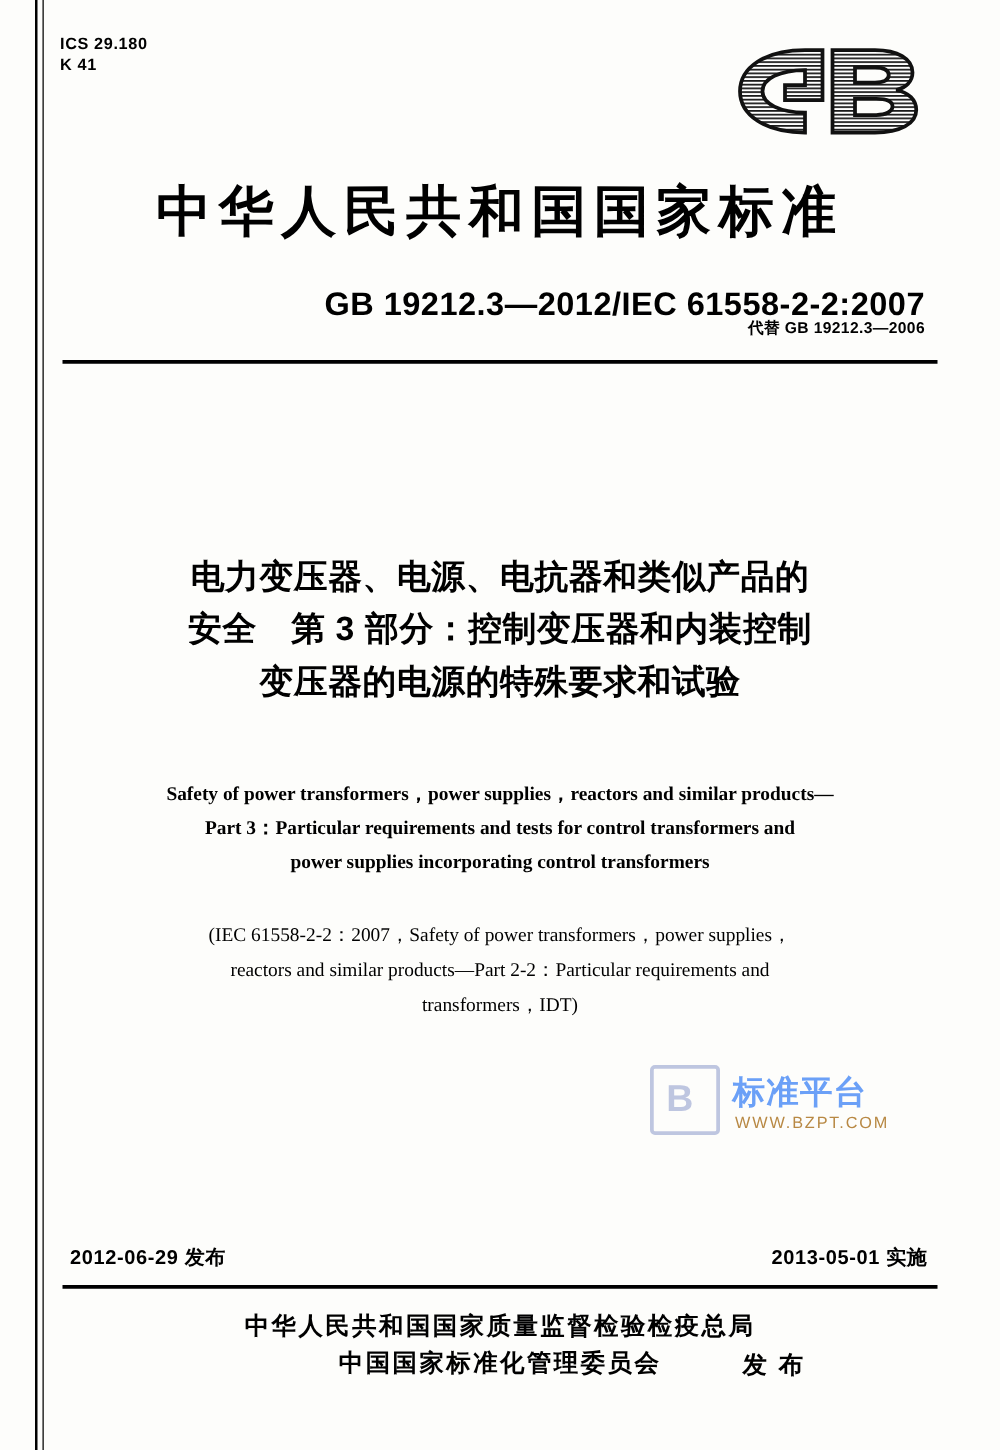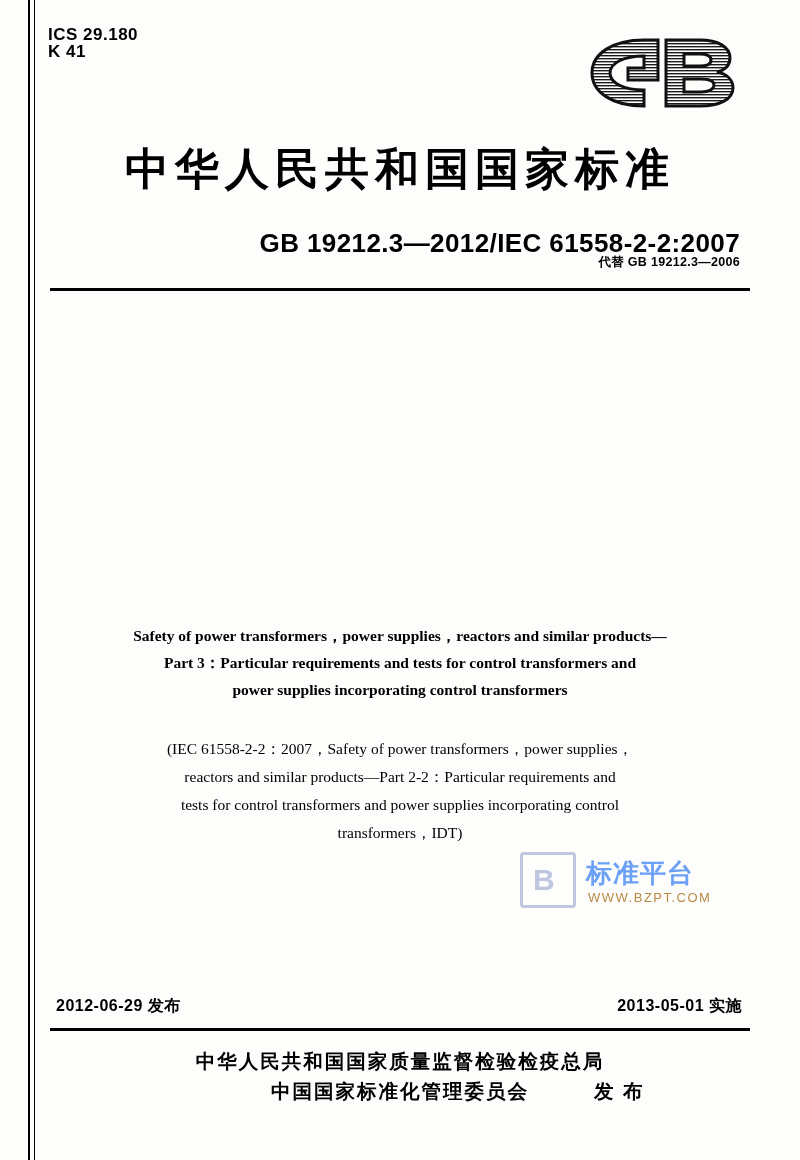--- a/index.html
+++ b/index.html
@@ -38,21 +38,21 @@
     height: 1160px;
     background: #000;
   }
   
   .ics-block {
     position: absolute;
     left: 48px;
     top: 26px;
     font-family: "Liberation Sans", sans-serif;
     font-weight: bold;
-    font-size: 17px;
+    font-size: 13px;
     line-height: 17px;
     letter-spacing: 0.5px;
   }
   
   .gb-logo {
     position: absolute;
     right: 58px;
     top: 34px;
     width: 160px;
     height: 78px;
@@ -275,31 +275,35 @@
     </svg>
   </div>
 
   <div class="cn-standard-title">中华人民共和国国家标准</div>
 
   <div class="std-number">GB 19212.3—2012/IEC 61558-2-2:2007</div>
   <div class="std-replaces">代替 GB 19212.3—2006</div>
 
   <div class="header-rule"></div>
 
+  <div class="doc-title-cn">
+    <div>电力变压器、电源、电抗器和类似产品的</div>
+    <div>安全　第 3 部分：控制变压器和内装控制</div>
+    <div>变压器的电源的特殊要求和试验</div>
+  </div>
 
   <div class="doc-title-en">
     <div>Safety of power transformers，power supplies，reactors and similar products—</div>
     <div>Part 3：Particular requirements and tests for control transformers and</div>
     <div>power supplies incorporating control transformers</div>
   </div>
 
   <div class="iec-note">
     <div>(IEC 61558-2-2：2007，Safety of power transformers，power supplies，</div>
     <div>reactors and similar products—Part 2-2：Particular requirements and</div>
-    <div>tests for control transformers and power supplies incorporating control</div>
     <div>transformers，IDT)</div>
   </div>
 
   <div class="watermark">
     <div class="wm-box">
       <span class="wm-b">B</span>
     </div>
     <div class="wm-text">标准平台</div>
     <div class="wm-url">WWW.BZPT.COM</div>
   </div>

